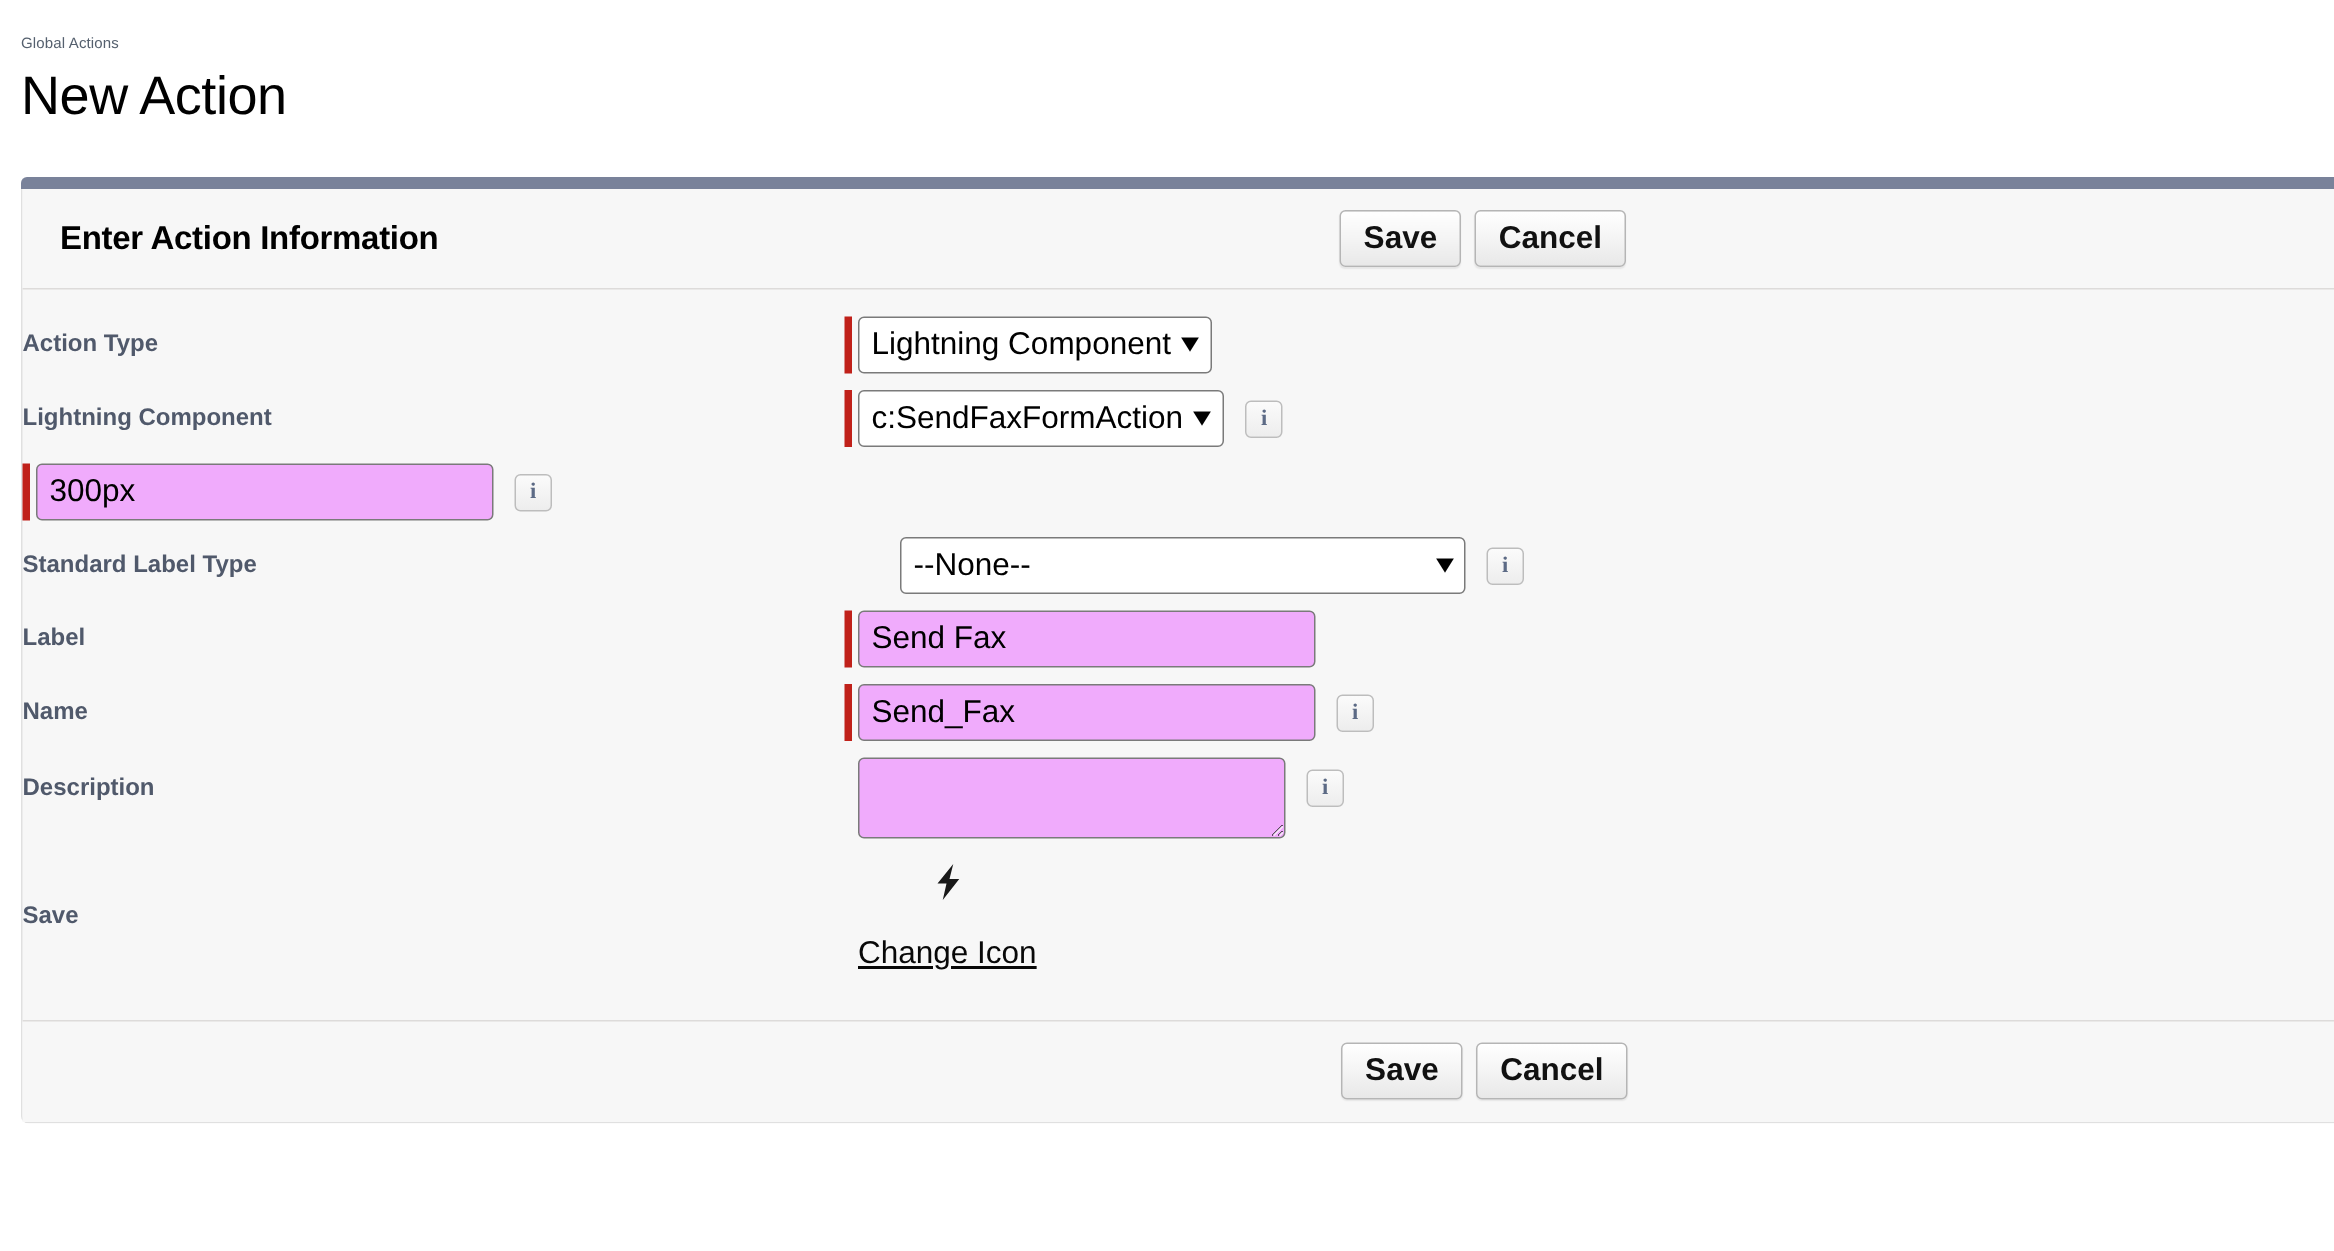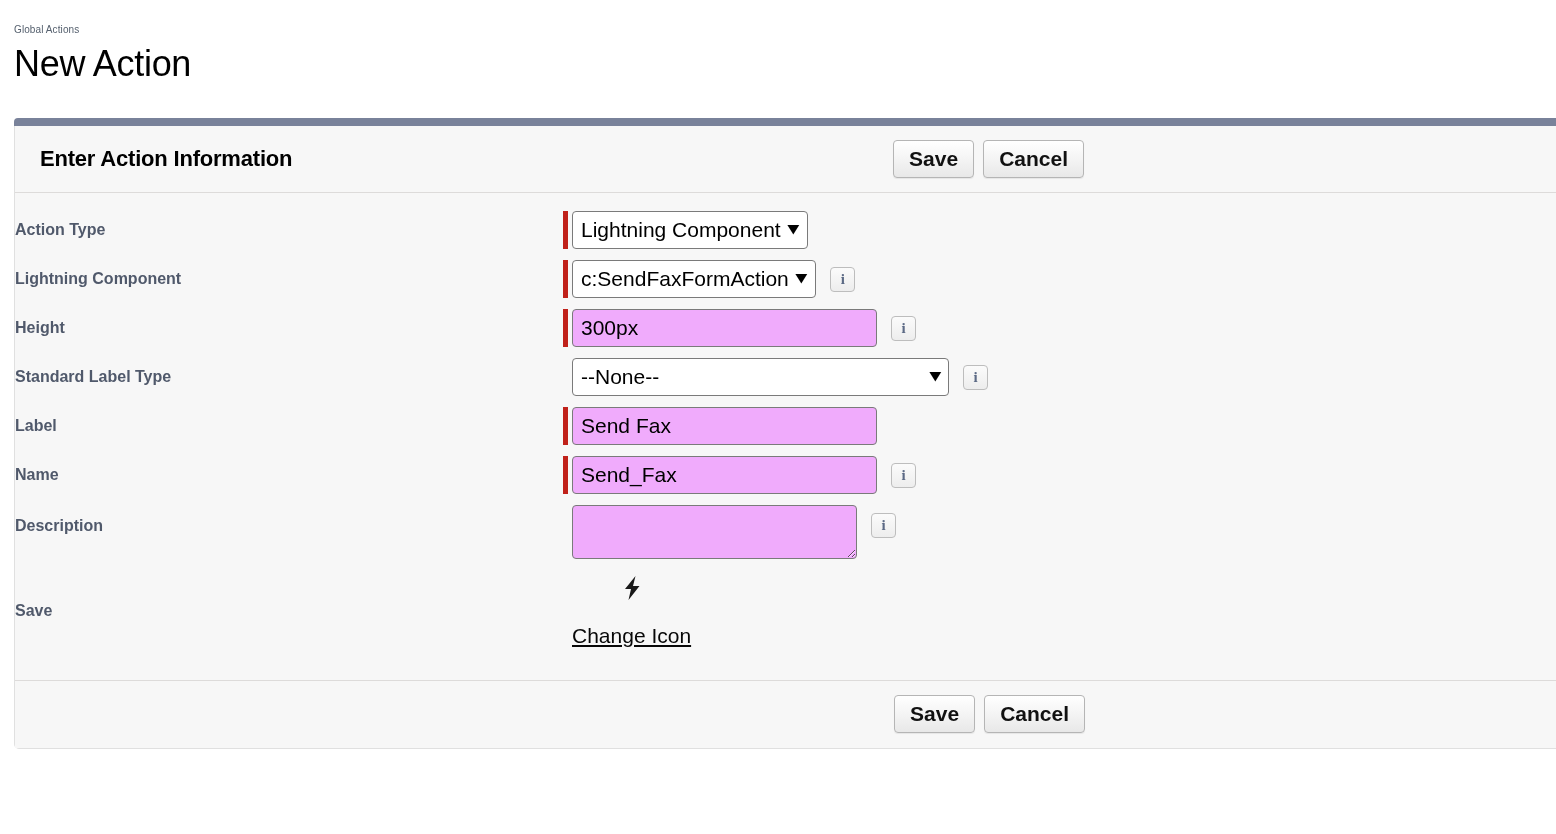--- a/index.html
+++ b/index.html
@@ -151,21 +151,21 @@
     align-items: center;
     justify-content: space-between;
     height: 38px;
     cursor: pointer;
     background: #fff;
     white-space: nowrap;
     gap: 8px;
   }
   .sel-action-type { width: auto; min-width: 0; padding-right: 10px; }
   .sel-lightning  { width: auto; padding-right: 10px; }
-  .sel-standard   { width: 377px; }
+  .sel-standard   { width: 377px; margin-left: 28px; }
 
   .chev {
     font-size: 17px;
     font-weight: bold;
     line-height: 1;
     color: #000;
     display: inline-block;
     transform: scaleX(1.25) translateY(-1px);
   }
 
@@ -260,21 +260,20 @@
             <span>c:SendFaxFormAction</span>
             <span class="chev">▾</span>
           </div>
           <div class="info-icon">
             <span>i</span>
           </div>
         </div>
       </div>
 
       <div class="form-row">
-        <div class="field-label">Height</div>
         <div class="field-control">
           <div class="req-marker" style="background: rgb(192, 33, 26);"></div>
           <input class="sf-input" type="text" value="300px" style="">
           <div class="info-icon">
             <span>i</span>
           </div>
         </div>
       </div>
 
       <div class="form-row">

